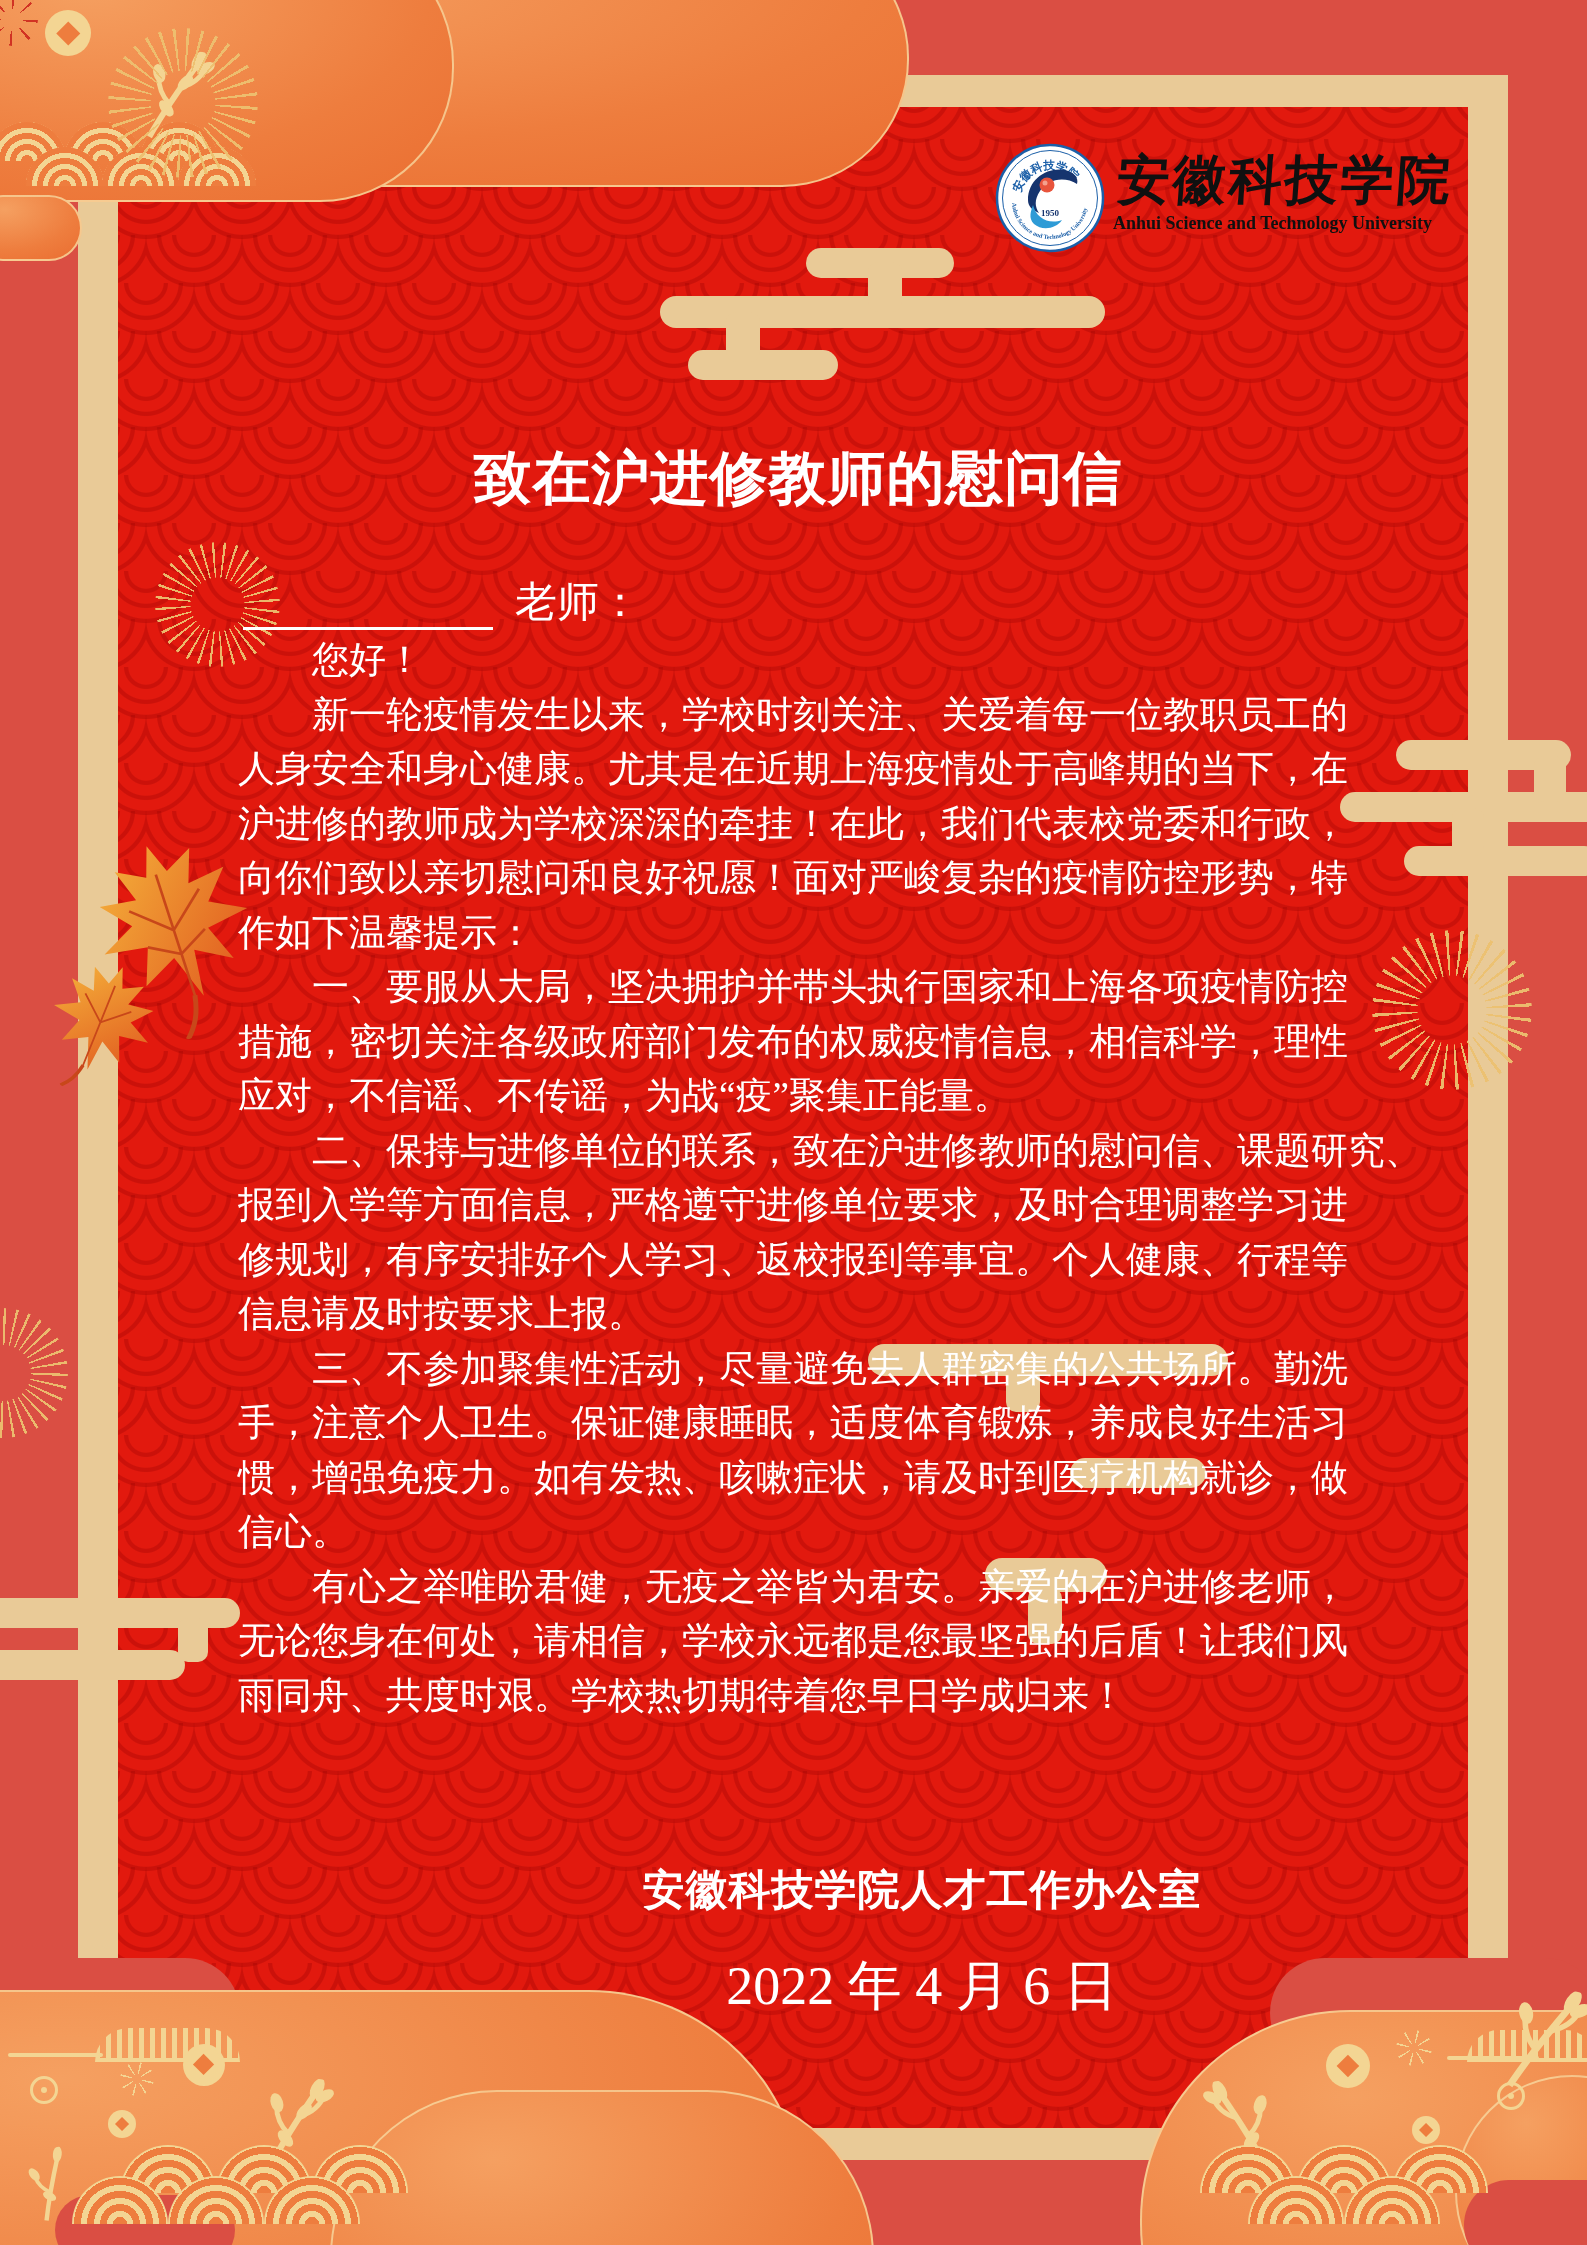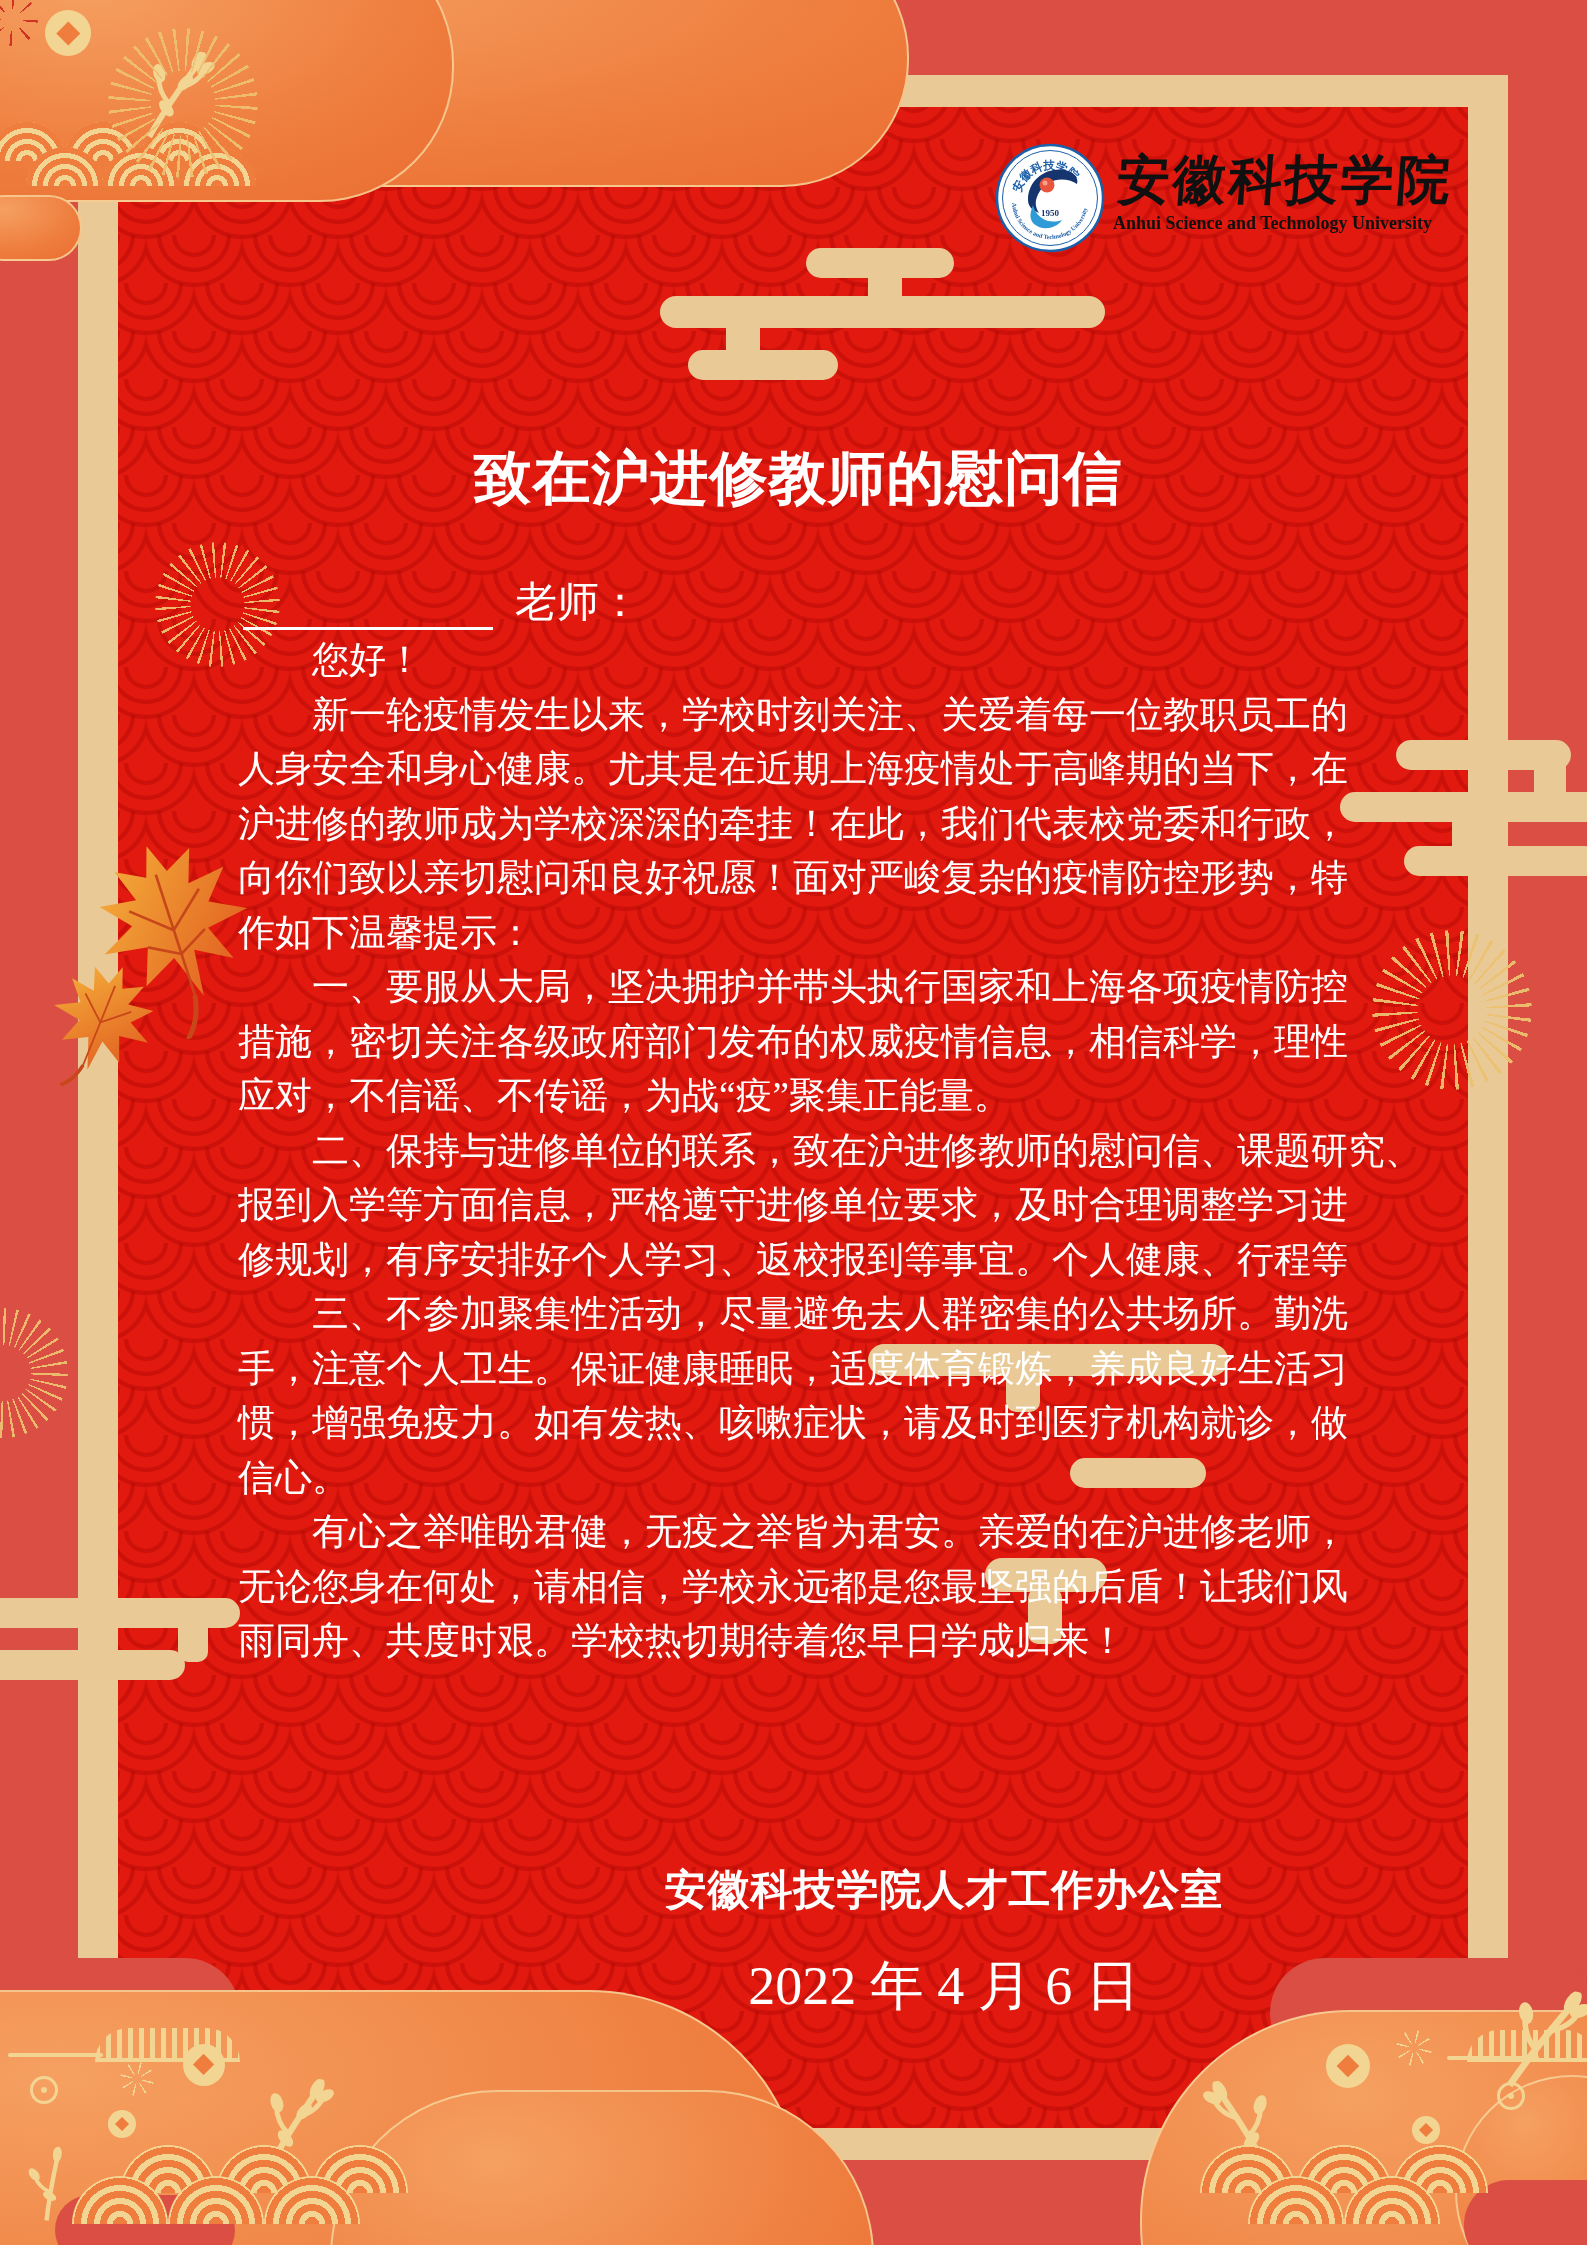--- a/index.html
+++ b/index.html
@@ -65,21 +65,21 @@
             mask:radial-gradient(circle, rgba(0,0,0,0) 15%, #000 16% 95%, rgba(0,0,0,0) 96%);}
   .leaf{position:absolute;z-index:5;}
   
   .title{position:absolute;z-index:6;left:238px;top:440px;width:1120px;text-align:center;
     color:#fff;font-size:58px;font-weight:900;letter-spacing:1px;white-space:nowrap;}
   .salutation{position:absolute;z-index:6;left:243px;top:574px;color:#fff;font-size:42px;white-space:nowrap;}
   .blank-line{display:inline-block;width:250px;height:48px;border-bottom:3px solid #fff;vertical-align:bottom;margin-right:22px;}
   .body-text{position:absolute;z-index:6;left:238px;top:633px;width:1130px;color:#fff;
     font-size:37px;line-height:54.5px;}
   .body-text div{white-space:nowrap;}
-  .closing{position:absolute;z-index:6;left:564px;top:1862px;width:760px;text-align:center;color:#fff;}
+  .closing{position:absolute;z-index:6;left:542px;top:1862px;width:760px;text-align:center;color:#fff;}
   .sig{font-size:42px;font-weight:700;letter-spacing:1px;white-space:nowrap;}
   .date{font-size:54px;margin-top:32px;white-space:nowrap;}
   
   .logo{position:absolute;z-index:7;left:995px;top:143px;width:480px;}
   .logo-seal{position:absolute;left:0;top:0;}
   .logo-cn{position:absolute;left:122px;top:2px;width:350px;color:#101010;
     font-size:53px;font-weight:900;letter-spacing:3px;white-space:nowrap;transform:skewX(-4deg);}
   .logo-en{position:absolute;left:118px;top:70px;width:352px;color:#101010;
     font-size:18px;font-weight:700;white-space:nowrap;}
 </style>
@@ -254,20 +254,21 @@
     <div>人身安全和身心健康。尤其是在近期上海疫情处于高峰期的当下，在</div>
     <div>沪进修的教师成为学校深深的牵挂！在此，我们代表校党委和行政，</div>
     <div>向你们致以亲切慰问和良好祝愿！面对严峻复杂的疫情防控形势，特</div>
     <div>作如下温馨提示：</div>
     <div>　　一、要服从大局，坚决拥护并带头执行国家和上海各项疫情防控</div>
     <div>措施，密切关注各级政府部门发布的权威疫情信息，相信科学，理性</div>
     <div>应对，不信谣、不传谣，为战“疫”聚集正能量。</div>
     <div>　　二、保持与进修单位的联系，致在沪进修教师的慰问信、课题研究、</div>
     <div>报到入学等方面信息，严格遵守进修单位要求，及时合理调整学习进</div>
     <div>修规划，有序安排好个人学习、返校报到等事宜。个人健康、行程等</div>
+    <div>信息请及时按要求上报。</div>
     <div>　　三、不参加聚集性活动，尽量避免去人群密集的公共场所。勤洗</div>
     <div>手，注意个人卫生。保证健康睡眠，适度体育锻炼，养成良好生活习</div>
     <div>惯，增强免疫力。如有发热、咳嗽症状，请及时到医疗机构就诊，做</div>
     <div>信心。</div>
     <div>　　有心之举唯盼君健，无疫之举皆为君安。亲爱的在沪进修老师，</div>
     <div>无论您身在何处，请相信，学校永远都是您最坚强的后盾！让我们风</div>
     <div>雨同舟、共度时艰。学校热切期待着您早日学成归来！</div>
   </div>
 
   <div class="closing">

